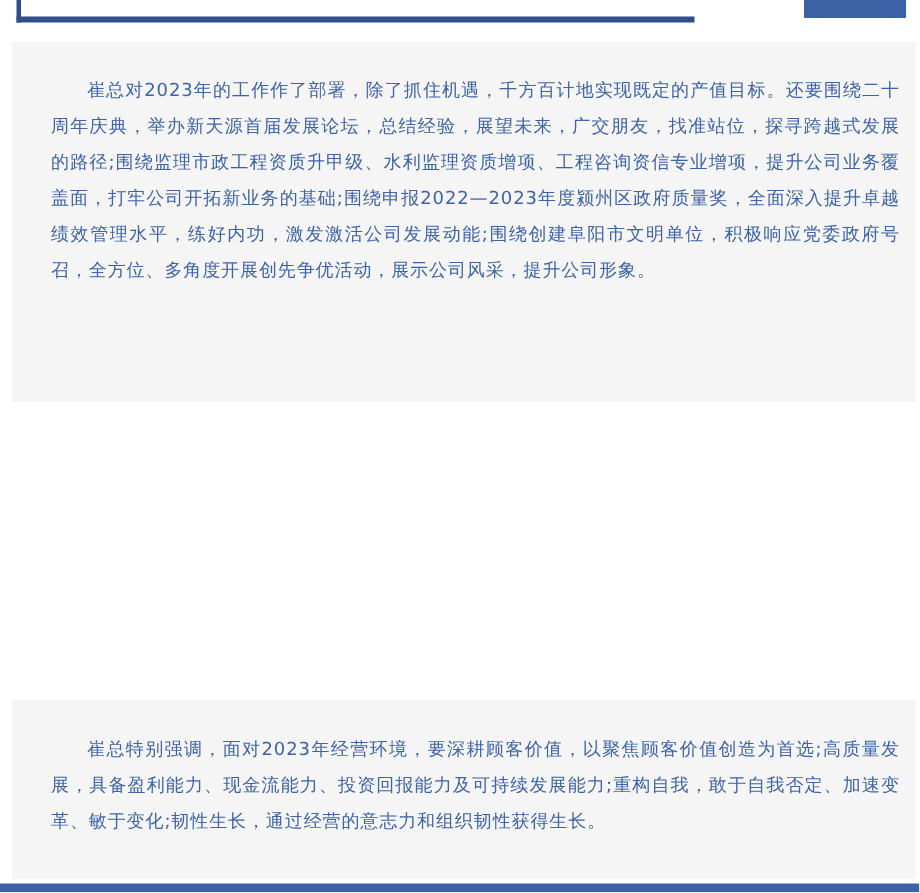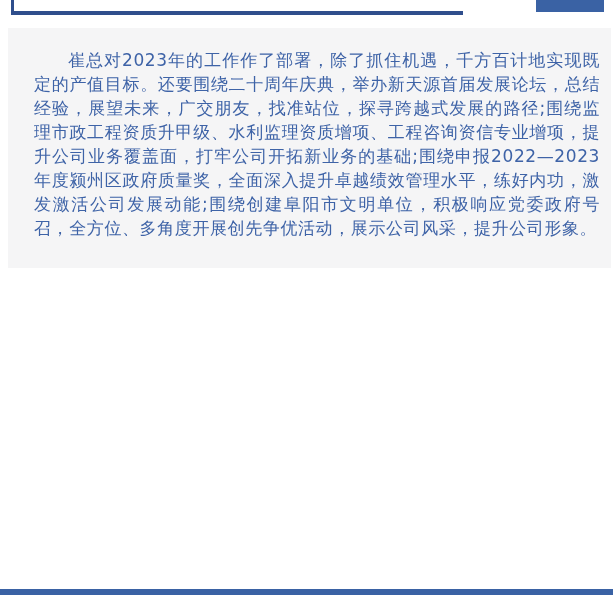--- a/index.html
+++ b/index.html
@@ -45,21 +45,21 @@
     position: absolute;
     left: 8px;
     width: 603px;
     background: #f5f5f6;
     box-sizing: border-box;
   }
   .text-block p {
     margin: 0;
     padding: 20px 11px 0 26px;
     color: #3e63a7;
-    font-size: 17px;
+    font-size: 12px;
     line-height: 24px;
     letter-spacing: 0.6px;
     text-align: justify;
     text-indent: 2em;
   }
   .block-1 { top: 28px;  height: 240px; }
   .block-2 { top: 278px; height: 167px; }
   .block-3 { top: 467px; height: 119px; }
   
   .footer-bar {
@@ -78,16 +78,19 @@
 
   <div class="header-tick"></div>
   <div class="header-rule"></div>
   <div class="header-right-block"></div>
 
   <div class="text-block block-1">
     <p>崔总对2023年的工作作了部署，除了抓住机遇，千方百计地实现既定的产值目标。还要围绕二十周年庆典，举办新天源首届发展论坛，总结经验，展望未来，广交朋友，找准站位，探寻跨越式发展的路径;围绕监理市政工程资质升甲级、水利监理资质增项、工程咨询资信专业增项，提升公司业务覆盖面，打牢公司开拓新业务的基础;围绕申报2022—2023年度颍州区政府质量奖，全面深入提升卓越绩效管理水平，练好内功，激发激活公司发展动能;围绕创建阜阳市文明单位，积极响应党委政府号召，全方位、多角度开展创先争优活动，展示公司风采，提升公司形象。</p>
   </div>
 
 
+  <div class="text-block block-3">
+    <p>崔总特别强调，面对2023年经营环境，要深耕顾客价值，以聚焦顾客价值创造为首选;高质量发展，具备盈利能力、现金流能力、投资回报能力及可持续发展能力;重构自我，敢于自我否定、加速变革、敏于变化;韧性生长，通过经营的意志力和组织韧性获得生长。</p>
+  </div>
 
   <div class="footer-bar"></div>
 
 </div>
 
 </body></html>

